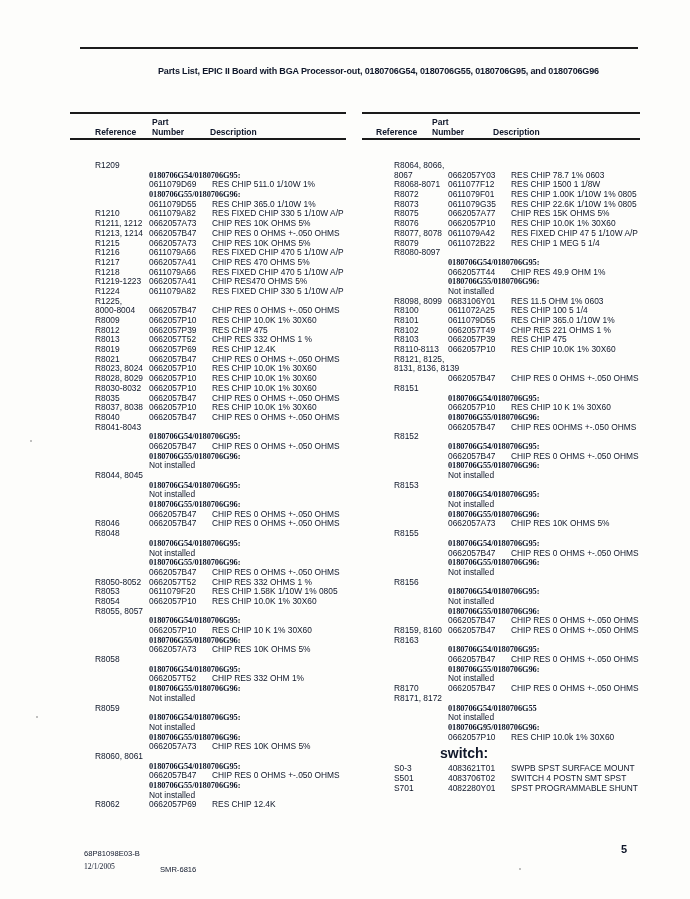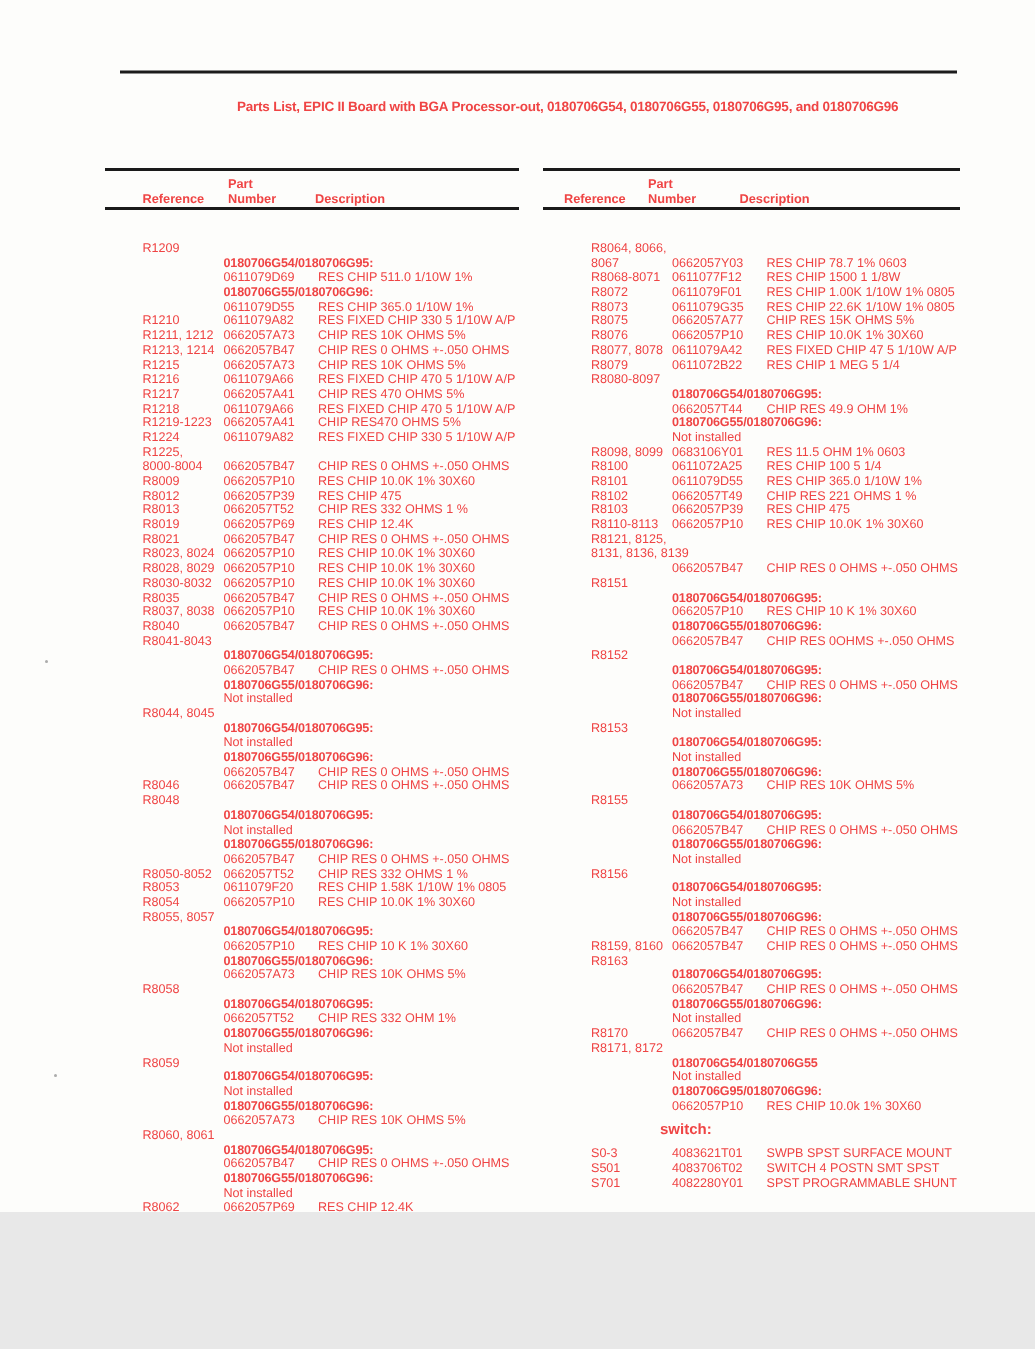--- a/index.html
+++ b/index.html
@@ -1,18 +1,18 @@
 <!DOCTYPE html>
 <html><head>
 <meta charset="utf-8">
 <style>
   html,body { margin:0; padding:0; background:#e8e8e8; }
   .page {
-    position:relative; width:690px; height:808px; margin:0 auto;
-    background:#fdfdfb; color:#ef4444; overflow:hidden;
+    position:relative; width:690px; height:899px; margin:0 auto;
+    background:#fdfdfb; color:#0f172a; overflow:hidden;
     font-family:"Liberation Sans", sans-serif;
   }
   .top-rule { position:absolute; left:80px; top:47px; width:558px; height:2px; background:#1c1c1c; }
   .title {
     position:absolute; left:158px; top:66px; font-size:9px; font-weight:bold;
     letter-spacing:-0.15px; white-space:nowrap;
   }
   
   .thead { position:absolute; top:112px; height:28px; font-size:8.5px; font-weight:bold; }
   .thead-left  { left:70px;  width:276px; }
@@ -29,23 +29,23 @@
   .thead-right .th-part2 { left:70px;  top:15px; }
   .thead-right .th-desc  { left:131px; top:15px; }
   
   .col { position:absolute; top:161px; width:281px; font-size:8.4px; }
   .col-left  { left:95px; }
   .col-right { left:394px; }
   .line { position:relative; height:9.7px; line-height:9.6px; white-space:nowrap; }
   .c-ref  { position:absolute; left:0; }
   .c-part { position:absolute; left:54px; }
   .c-desc { position:absolute; left:117px; }
-  .line.g .c-part { font-weight:bold; letter-spacing:-0.1px; }
+  .line.g .c-part { font-weight:bold; letter-spacing:-0.1px;font-family:Liberation Serif, serif; }
   .line.s { height:12px; margin-top:7px; margin-bottom:3px; }
-  .section-label { position:absolute; left:46px; font-size:10px; font-weight:bold; }
+  .section-label { position:absolute; left:46px; font-size:14px; font-weight:bold; }
   
   .footer { position:absolute; left:84px; top:849px; font-size:7.6px; }
   .footer .doc-no  { position:absolute; left:0; top:0; white-space:nowrap; }
   .footer .manual  { position:absolute; left:76px; top:0; white-space:nowrap;margin-top:16px; }
   .footer .date    { position:absolute; left:0; top:13px; white-space:nowrap;font-family:Liberation Serif, serif; }
   .page-number { position:absolute; left:621px; top:843px; font-size:11px; font-weight:bold; }
   
   .speck { position:absolute; background:#6a6a6a; border-radius:50%; width:2px; height:2px; opacity:.55; }
   .speck1 { left:30px;  top:440px; }
   .speck2 { left:36px;  top:716px; }

